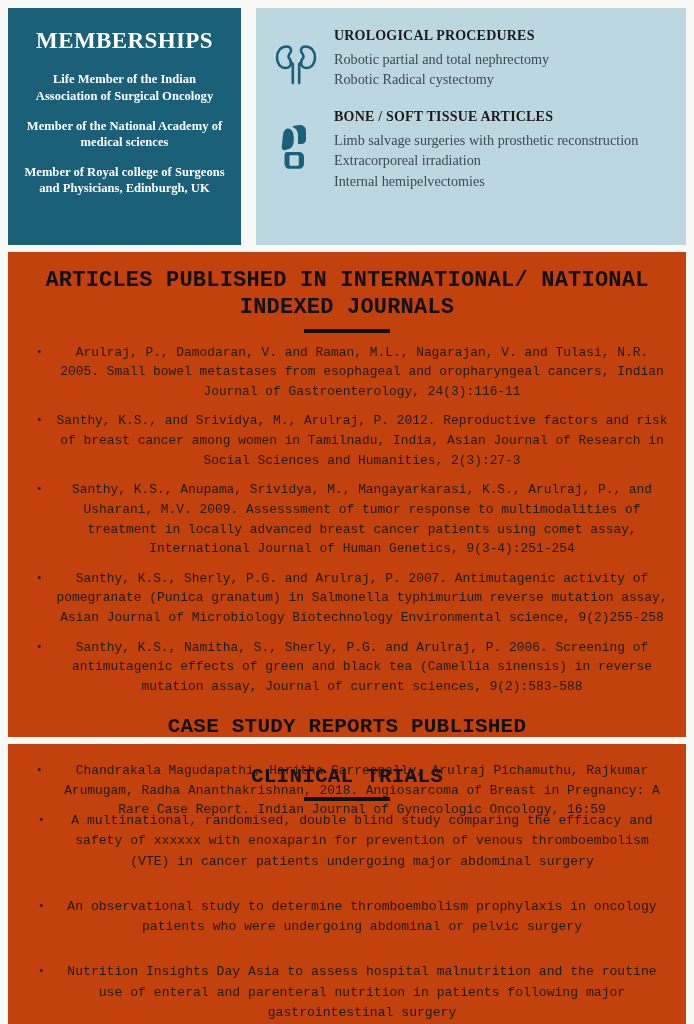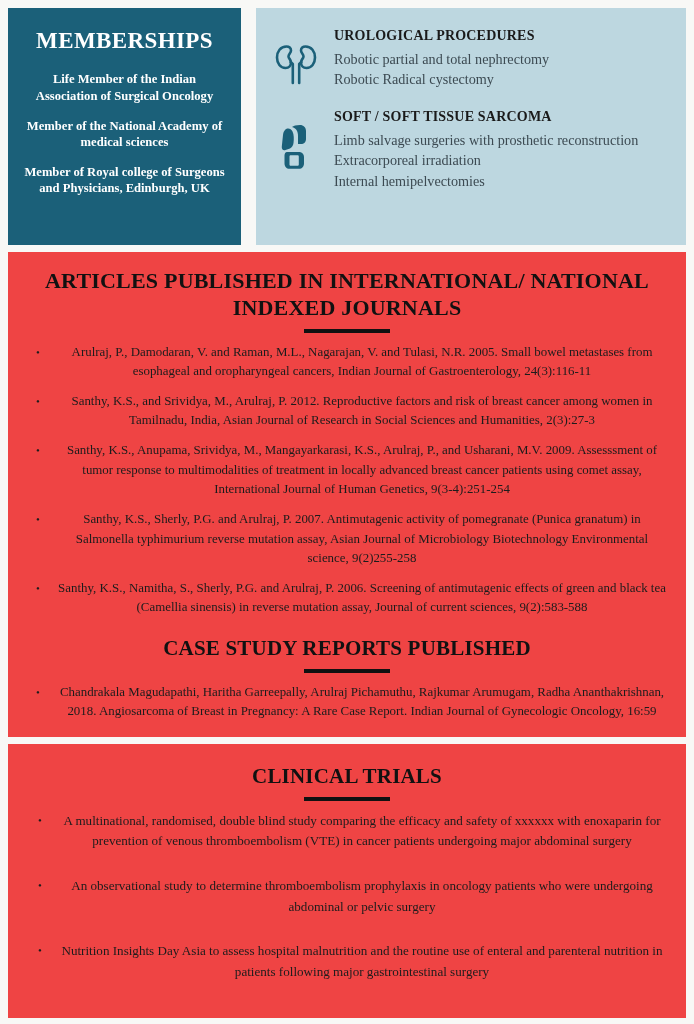--- a/index.html
+++ b/index.html
@@ -87,22 +87,23 @@
     margin-bottom: 5px;
   }
   .proc-line {
     font-size: 14.2px;
     line-height: 1.42;
     color: #3c4a52;
   }
 
   
   .panel {
-    background: #ef4444;
-    box-sizing: border-box;
+    background: #c2410c;
+    box-sizing: border-box;
+    font-family: Liberation Mono, monospace;
   }
   .panel-articles {
     flex: none;
     height: 485px;
     padding: 12px 16px 10px 16px;
   }
   .panel-trials {
     flex: 1 1 auto;
     padding: 16px 16px 10px 16px;
   }
@@ -207,21 +208,21 @@
                        C28 43.5 26 45.8 23 45.8 L13.5 45.8 C10.5 45.8 8.5 43.5 8.5 40.5
                        L8.5 32.5 C8.5 30.6 9.5 29 11 29 Z
                        M13.5 33.5 L13.5 41.5 C13.5 42.3 14 42.8 14.8 42.8
                        L21.5 42.8 C22.3 42.8 22.8 42.3 22.8 41.5 L22.8 33.5
                        C22.8 32.7 22.3 32.2 21.5 32.2 L14.8 32.2
                        C14 32.2 13.5 32.7 13.5 33.5 Z"></path>
             </g>
           </svg>
         </div>
         <div class="proc-body">
-          <div class="proc-title">SOFT / SOFT TISSUE SARCOMA</div>
+          <div class="proc-title">BONE / SOFT TISSUE ARTICLES</div>
           <div class="proc-line">Limb salvage surgeries with prosthetic reconstruction</div>
           <div class="proc-line">Extracorporeal irradiation</div>
           <div class="proc-line">Internal hemipelvectomies</div>
         </div>
       </div>
 
     </div>
   </div>
 
   <div class="panel panel-articles">

